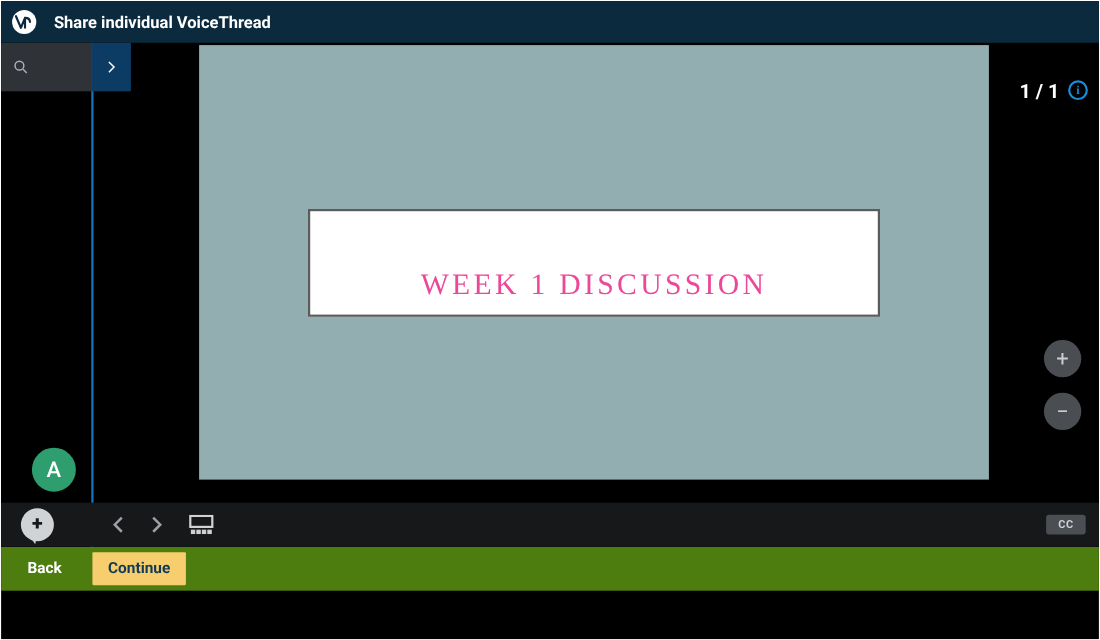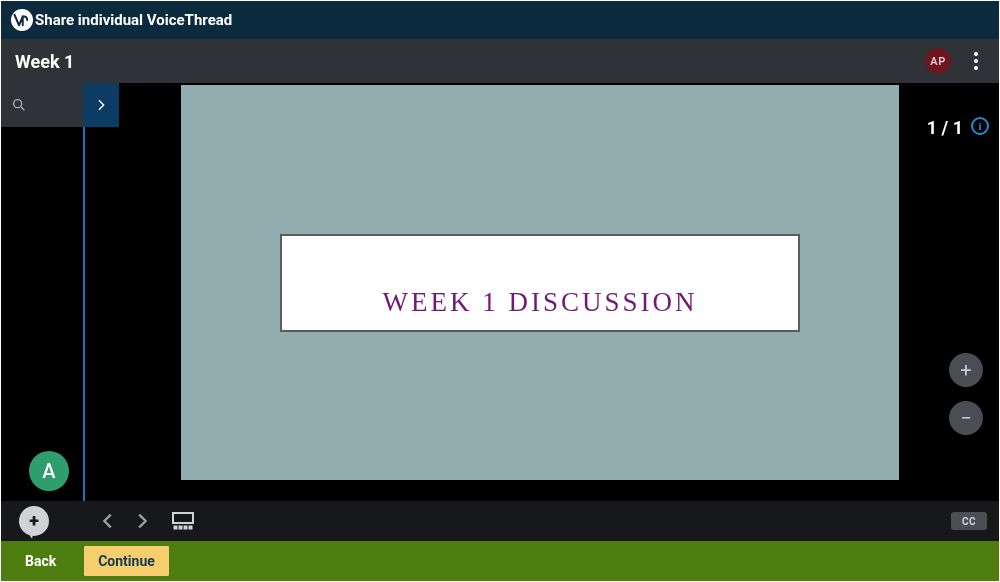--- a/index.html
+++ b/index.html
@@ -1,20 +1,20 @@
 <!DOCTYPE html>
 <html><head>
 <meta charset="utf-8">
 <style>
   * { box-sizing: border-box; margin: 0; padding: 0; }
   html, body { width: 1000px; height: 582px; background: #fff; font-family: -apple-system, "Segoe UI", Roboto, Helvetica, Arial, sans-serif; overflow: hidden; }
   .app-frame { position: absolute; top: 1px; left: 1px; width: 998px; height: 580px; background: #000; }
 
   
-  .topbar { height: 38px; background: #0c2a3e; display: flex; align-items: center; padding: 0 10px; gap: 2px; }
+  .topbar { height: 38px; background: #0c2a3e; display: flex; align-items: center; padding: 0 10px; gap: 16px; }
   .vt-logo { width: 22px; height: 22px; border-radius: 50%; background: #fff; display: flex; align-items: center; justify-content: center; }
   .vt-logo svg { width: 18px; height: 14px; display: block; }
   .topbar-title { color: #fff; font-weight: 700; font-size: 15px; }
 
   
   .subheader { height: 44px; background: #2f3236; display: flex; align-items: center; justify-content: space-between; padding: 0 14px; }
   .subheader-title { color: #fff; font-weight: 700; font-size: 18px; }
   .subheader-right { display: flex; align-items: center; gap: 16px; }
   .avatar-ap { width: 26px; height: 26px; border-radius: 50%; background: #6d1520; color: #e9c9cf; display: flex; align-items: center; justify-content: center; font-size: 11px; font-weight: 600; letter-spacing: 0.5px; }
   .more-dots { width: 18px; height: 26px; display: flex; flex-direction: column; align-items: center; justify-content: center; gap: 3px; cursor: pointer; }
@@ -24,21 +24,21 @@
   .body { position: relative; height: 458px; background: #000; }
   .left-rail { position: absolute; top: 0; left: 0; width: 82px; height: 100%; background: #000; }
   .search-strip { position: absolute; top: 0; left: 0; width: 82px; height: 44px; background: #2f3236; display: flex; align-items: center; padding-left: 10px; }
   .search-strip svg { width: 16px; height: 16px; stroke: #aab1b8; }
   .chevron-tab { position: absolute; top: 0; left: 82px; width: 36px; height: 44px; background: #0c3c63; display: flex; align-items: center; justify-content: center; cursor: pointer; }
   .chevron-tab svg { width: 16px; height: 16px; stroke: #fff; stroke-width: 2; fill: none; }
   .blue-divider { position: absolute; top: 0; left: 82px; width: 2px; height: 100%; background: #1177c0; }
 
   .slide-stage { position: absolute; top: 2px; left: 180px; width: 718px; height: 395px; background: #93aeb1; display: flex; align-items: center; justify-content: center; }
   .slide-card { width: 520px; height: 98px; background: #fff; border: 2px solid #5b5b5b; display: flex; align-items: center; justify-content: center; }
-  .slide-card-text { color: #701a75; font-size: 27px; letter-spacing: 3px; font-weight: 400; font-family: Georgia, 'Times New Roman', serif; margin-top: 40px; }
+  .slide-card-text { color: #ec4899; font-size: 27px; letter-spacing: 3px; font-weight: 400; font-family: Georgia, 'Times New Roman', serif; margin-top: 40px; }
 
   .page-indicator { position: absolute; top: 34px; right: 36px; color: #fff; font-size: 18px; font-weight: 700; }
   .info-icon { position: absolute; top: 34px; right: 10px; width: 18px; height: 18px; border: 2px solid #1a8cd8; border-radius: 50%; color: #1a8cd8; font-size: 11px; display: flex; align-items: center; justify-content: center; font-weight: 700; font-family: Georgia, serif; }
 
   .zoom-stack { position: absolute; right: 16px; top: 270px; display: flex; flex-direction: column; gap: 14px; }
   .zoom-btn { width: 34px; height: 34px; border-radius: 50%; background: #4a4d51; color: #c8ccd0; display: flex; align-items: center; justify-content: center; font-size: 20px; cursor: pointer; }
 
   .commenter-avatar { position: absolute; left: 28px; bottom: 50px; width: 40px; height: 40px; border-radius: 50%; background: #2e9e6e; color: #fff; display: flex; align-items: center; justify-content: center; font-size: 20px; font-weight: 500; }
 
   
@@ -66,31 +66,20 @@
 
   <div class="topbar">
     <div class="vt-logo">
       <svg viewBox="0 0 24 18">
           <path d="M2 2 L8 16 L13 4 M13 4 L13 16 M13 4 Q19 4 19 9" fill="none" stroke="#0c2a3e" stroke-width="2.6" stroke-linecap="round" stroke-linejoin="round"></path>
         </svg>
     </div>
     <div class="topbar-title">Share individual VoiceThread</div>
   </div>
 
-  <div class="subheader">
-    <div class="subheader-title">Week 1</div>
-    <div class="subheader-right">
-      <div class="avatar-ap">AP</div>
-      <div class="more-dots">
-          <span></span>
-          <span></span>
-          <span></span>
-        </div>
-    </div>
-  </div>
 
   <div class="body">
     <div class="left-rail">
       <div class="search-strip">
         <svg viewBox="0 0 24 24">
             <circle cx="10" cy="10" r="6" fill="none" stroke-width="2"></circle>
             <line x1="15" y1="15" x2="20" y2="20" stroke-width="2"></line>
           </svg>
       </div>
     </div>

